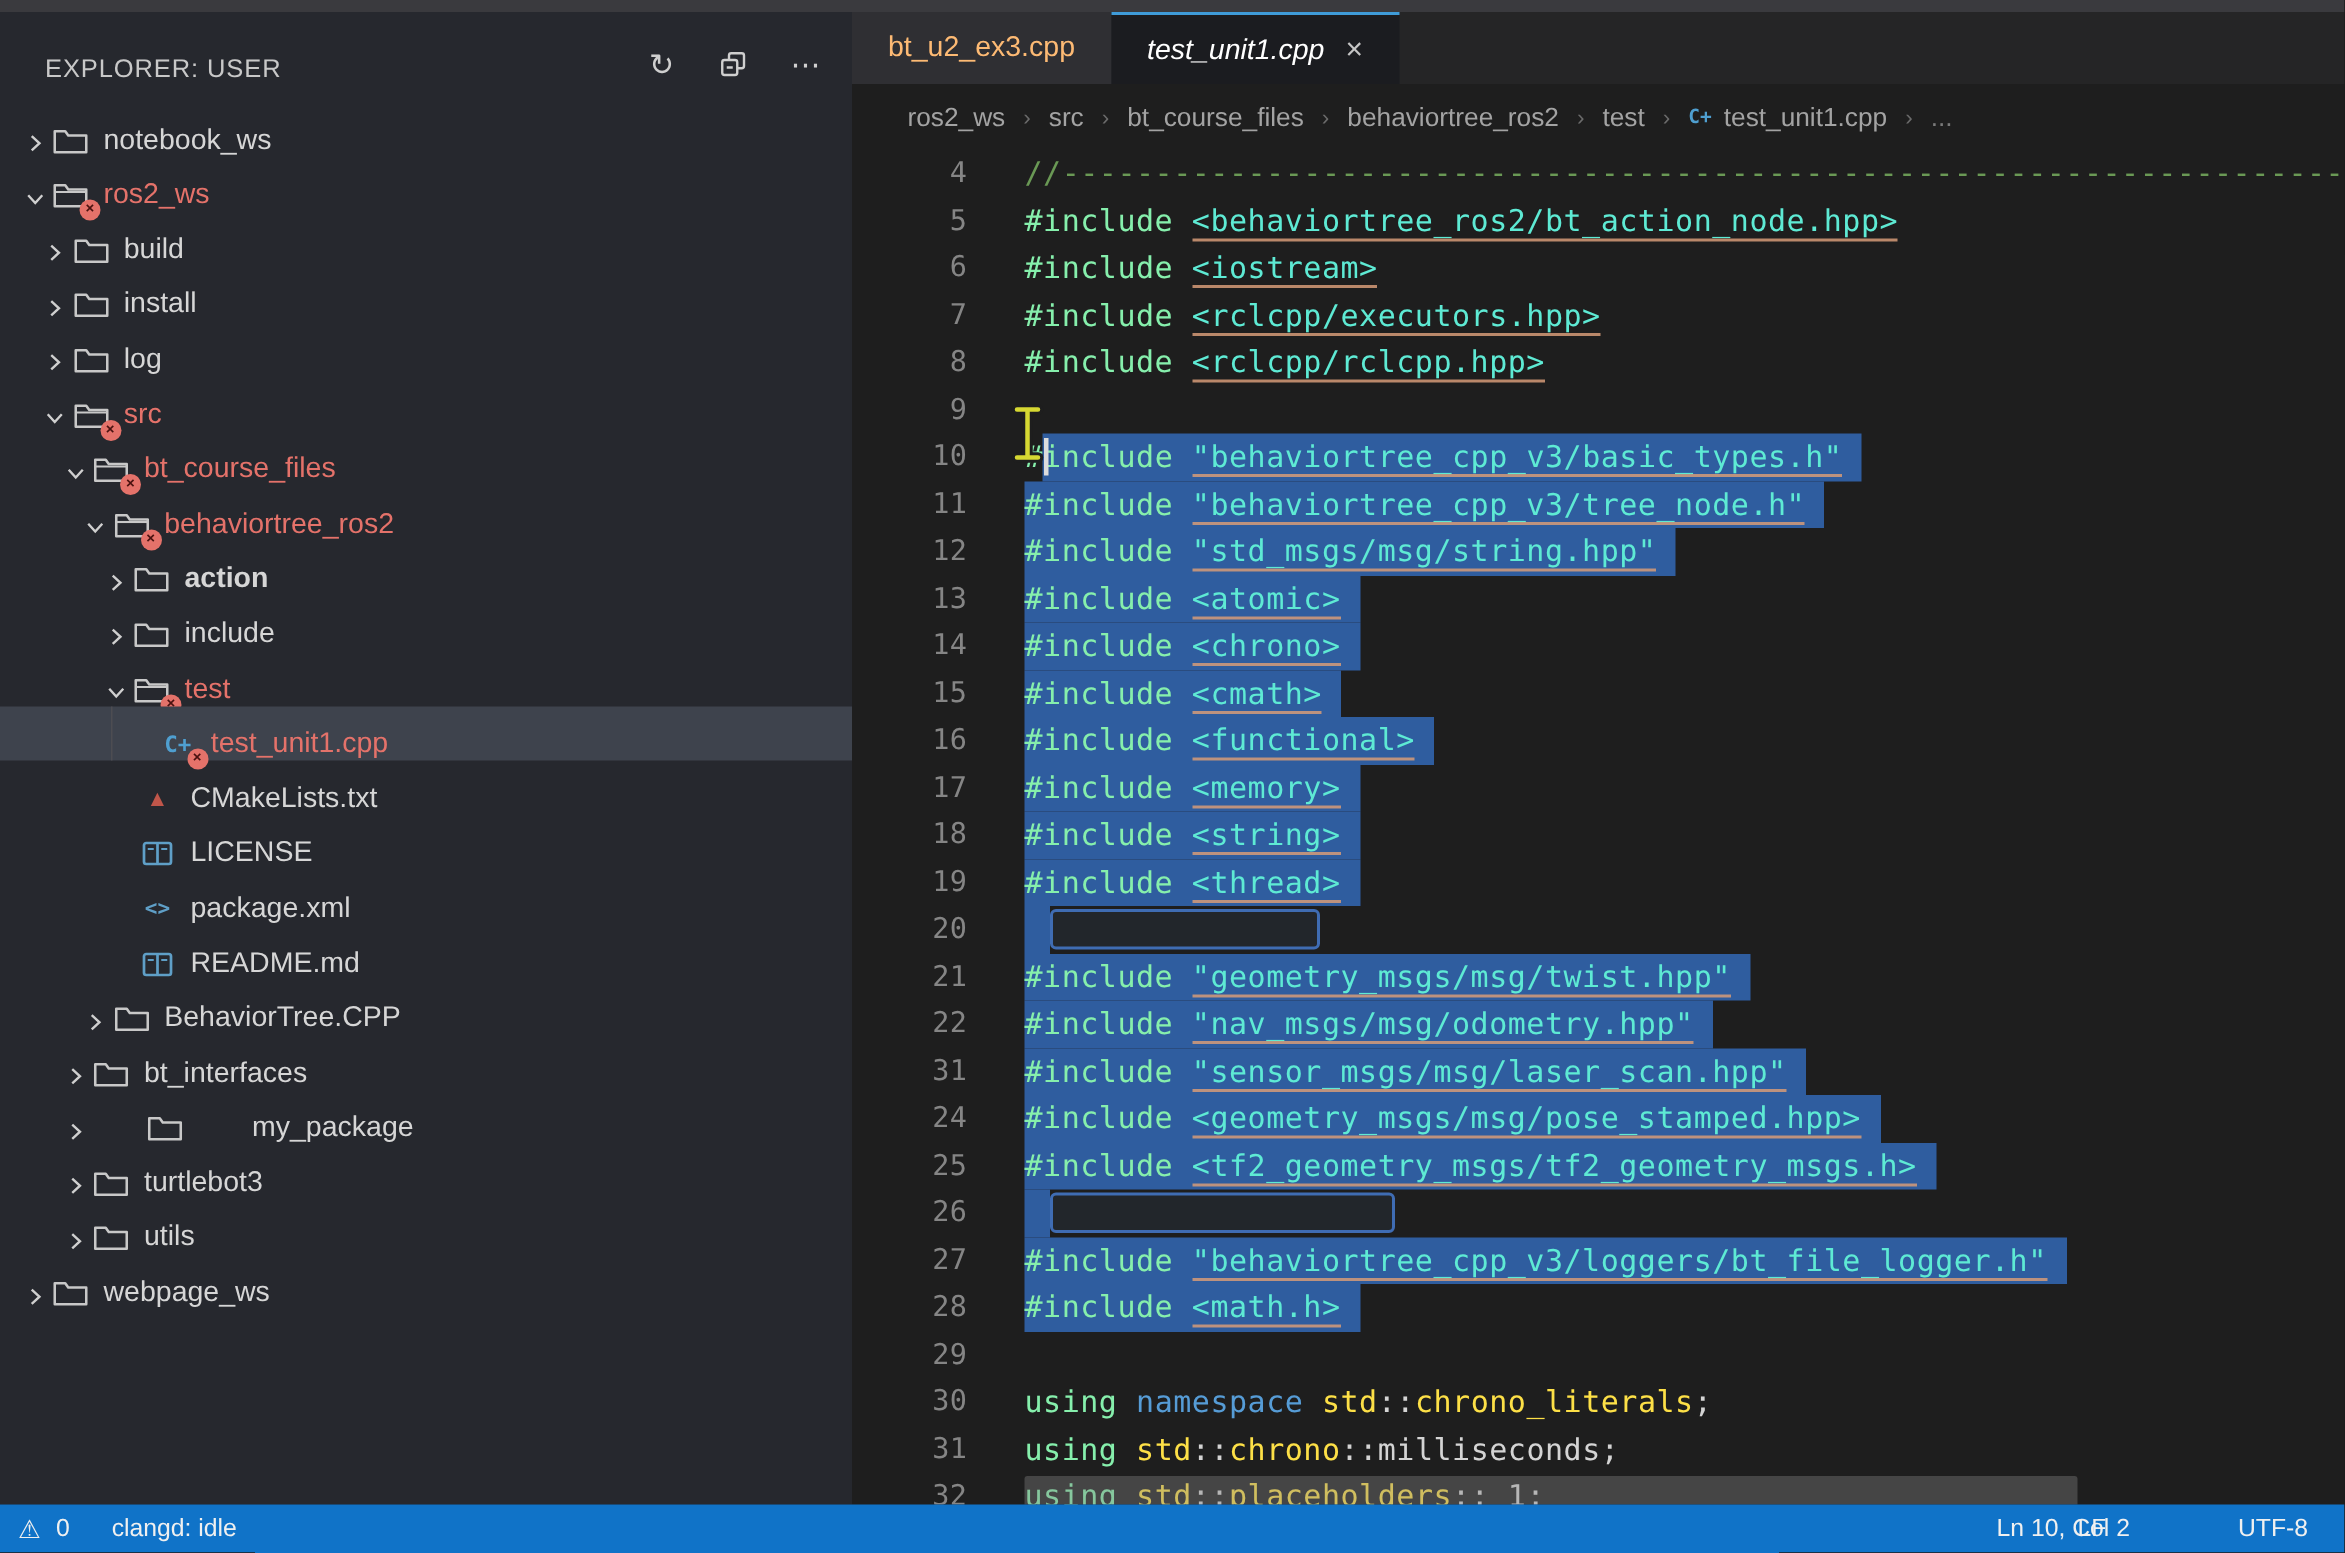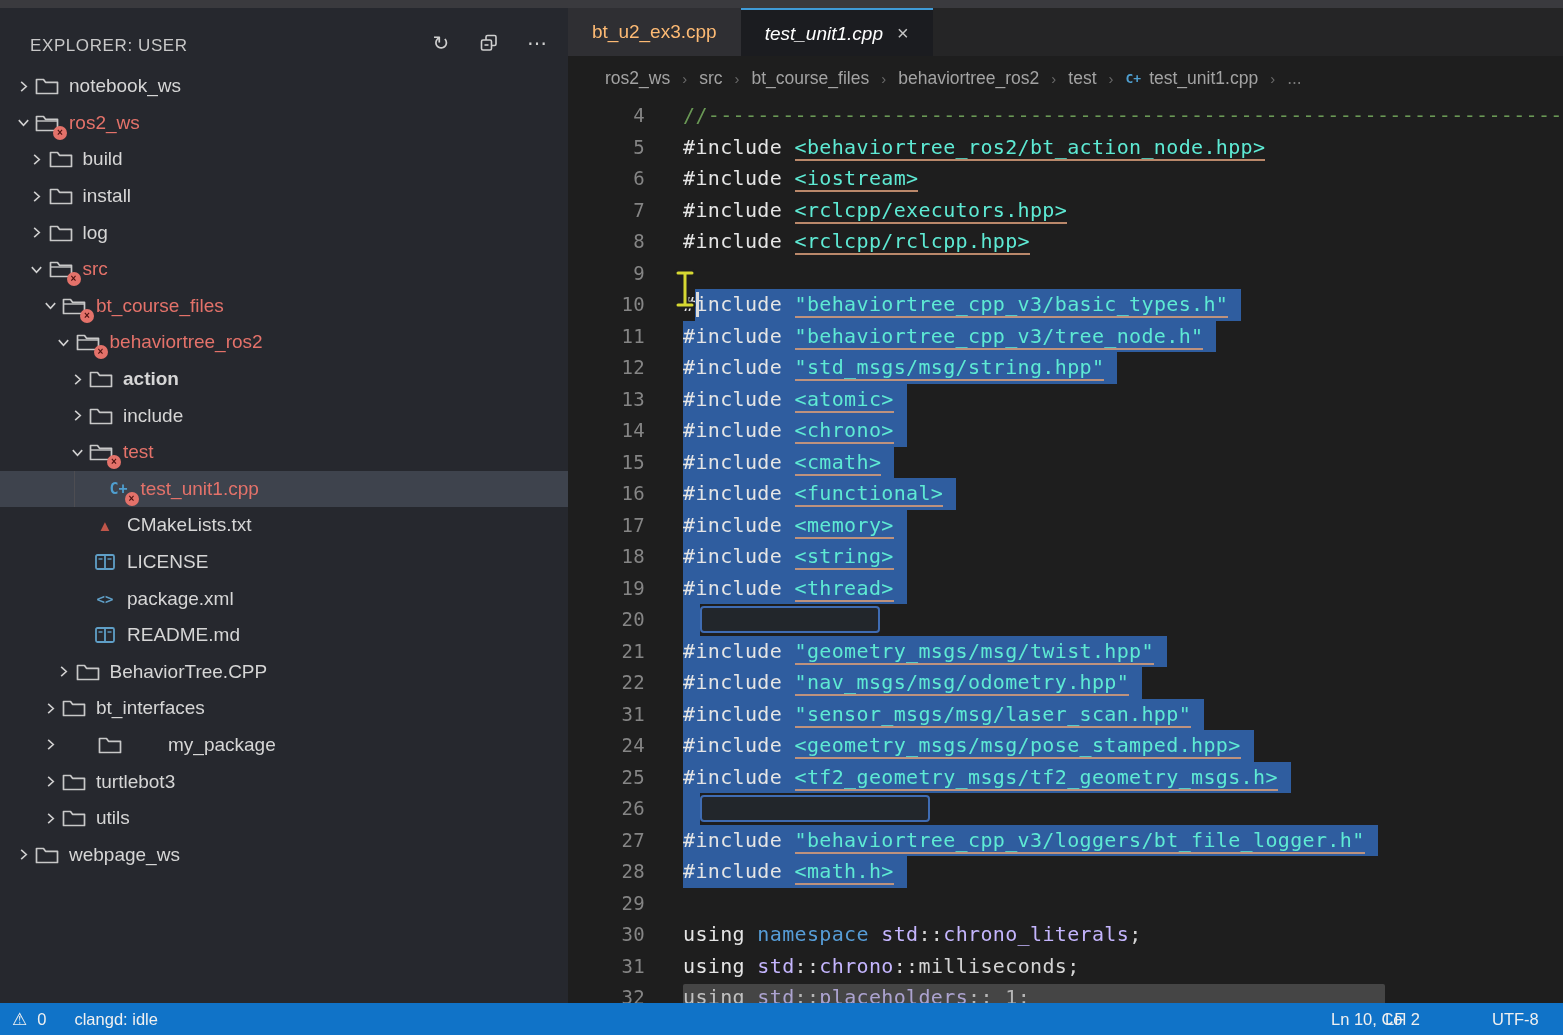--- a/index.html
+++ b/index.html
@@ -11,21 +11,21 @@
   .topstrip { position:absolute; top:0; left:0; width:100%; height:8px; background:#3a3a3e; z-index:6; }
 
   
   .sidebar { position:absolute; top:8px; left:0; width:568px; bottom:32px;
              background:#26282e; color:#d6d6d6; overflow:hidden; }
   .sb-header { position:relative; height:60px; }
   .sb-title { position:absolute; left:30px; top:28px; font-size:17px; letter-spacing:.6px; color:#c8c8c8; }
   .sb-tools { position:absolute; right:18px; top:22px; display:flex; gap:22px; align-items:center; color:#cfcfcf; }
   .sb-tool { width:26px; height:26px; display:flex; align-items:center; justify-content:center;
              font-size:20px; cursor:pointer; }
-  .tree-row { position:relative; height:36.6px; display:flex; align-items:center; font-size:19px;
+  .tree-row { position:relative; height:36.6px; display:flex; align-items:flex-end; font-size:19px;
               white-space:nowrap; cursor:pointer; }
   .tree-row.selected { background:#3e434d; }
   .tree-row .chev { width:22px; height:18px; flex:0 0 22px; display:flex; align-items:center; justify-content:center; }
   .tree-row .chev svg { display:block; }
   .tree-row .chev.expanded svg { transform:rotate(90deg); }
   .tree-row .spacer { flex:0 0 26px; }
   .ticon { position:relative; width:26px; height:22px; flex:0 0 26px; margin-right:9px;
            display:flex; align-items:center; justify-content:center; }
   .ticon svg { display:block; }
   .badge { position:absolute; right:-7px; bottom:-6px; width:14px; height:14px; border-radius:50%;
@@ -54,23 +54,23 @@
   .crumb-ico { color:#4f9fd0; font-weight:bold; font-size:13px; margin-right:8px;
                font-family:"DejaVu Sans Mono",monospace; }
   .crumb.dim { color:#7a7a7a; }
 
   #code { position:absolute; top:92px; left:0; right:0; bottom:0; overflow:hidden;
           font-family:"DejaVu Sans Mono", monospace; font-size:20px; letter-spacing:.35px; color:#d4d4d4; }
   .cline { height:31.5px; line-height:31.5px; display:flex; white-space:pre; }
   .ln-num { flex:0 0 77px; text-align:right; color:#858585; font-size:19px; }
   .ln-text { padding-left:38px; }
   .tok-cm { color:#6a9955; }
-  .tok-kw { color:#e5e5e5; }
+  .tok-kw { color:#86efac; }
   .tok-kw2 { color:#569cd6; }
-  .tok-ty { color:#c4b5fd;margin-top:32px; }
+  .tok-ty { color:#fde047;margin-top:32px; }
   .tok-pl { color:#d4d4d4; }
   .tok-s  { color:#5eead4; border-bottom:2px solid rgba(214,155,120,.85); }
   .sel { display:inline-block; height:31.5px; line-height:31.5px; background:#2f5d9f; padding-right:13px; }
   .selnl { display:inline-block; width:17px; height:31.5px; background:#2f5d9f; vertical-align:top; }
   .selbox { display:inline-block; height:27px; margin-top:2px; border:2px solid #3f6cb3; border-radius:4px;
             background:#22262b; vertical-align:top; }
   .hscroll { position:absolute; left:115px; top:884px; width:702px; height:25px;
              background:rgba(135,135,135,.38); border-radius:2px; z-index:3; }
   .caret { position:absolute; left:128px; top:192px; width:2.5px; height:25px; background:#dcdcdc; z-index:4; }
   .ibeam { position:absolute; left:105px; top:169px; z-index:5; }

